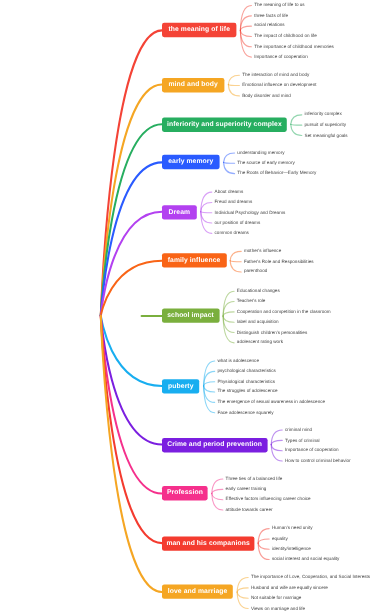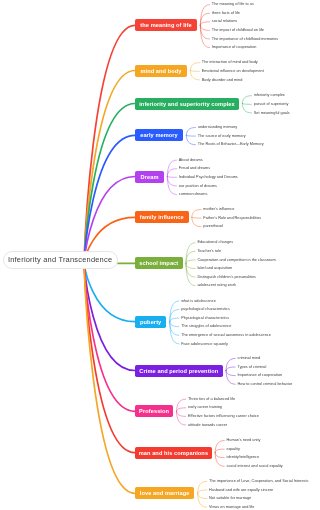--- a/index.html
+++ b/index.html
@@ -79,21 +79,20 @@
       <path d="M215.10000000000002,452.6 C215.40000000000003,445.09800000000007 217.70000000000002,440.50000000000006 224.3,440.50000000000006" stroke="#F43B2F" stroke-width="0.9" fill="none" stroke-linecap="round" opacity="0.5"></path>
       <path d="M215.10000000000002,452.6 C215.40000000000003,450.43000000000006 217.70000000000002,449.1000000000001 224.3,449.1000000000001" stroke="#F43B2F" stroke-width="0.9" fill="none" stroke-linecap="round" opacity="0.5"></path>
       <path d="M215.10000000000002,452.6 C215.40000000000003,455.76200000000006 217.70000000000002,457.70000000000005 224.3,457.70000000000005" stroke="#F43B2F" stroke-width="0.9" fill="none" stroke-linecap="round" opacity="0.5"></path>
       <path d="M215.10000000000002,452.6 C215.40000000000003,461.09400000000005 217.70000000000002,466.30000000000007 224.3,466.30000000000007" stroke="#F43B2F" stroke-width="0.9" fill="none" stroke-linecap="round" opacity="0.5"></path>
       <path d="M84,263 C84,263 91.65,493.4 135,493.4" stroke="#F5A623" stroke-width="1.7" fill="none" stroke-linecap="round"></path>
       <path d="M197.60000000000002,493.4 C197.90000000000003,485.898 200.20000000000002,481.3 206.8,481.3" stroke="#F5A623" stroke-width="0.9" fill="none" stroke-linecap="round" opacity="0.5"></path>
       <path d="M197.60000000000002,493.4 C197.90000000000003,491.23 200.20000000000002,489.90000000000003 206.8,489.90000000000003" stroke="#F5A623" stroke-width="0.9" fill="none" stroke-linecap="round" opacity="0.5"></path>
       <path d="M197.60000000000002,493.4 C197.90000000000003,496.562 200.20000000000002,498.5 206.8,498.5" stroke="#F5A623" stroke-width="0.9" fill="none" stroke-linecap="round" opacity="0.5"></path>
       <path d="M197.60000000000002,493.4 C197.90000000000003,501.894 200.20000000000002,507.1 206.8,507.1" stroke="#F5A623" stroke-width="0.9" fill="none" stroke-linecap="round" opacity="0.5"></path>
     </svg>
-  <div class="root-node">Inferiority and Transcendence</div>
   <div id="nodes">
       <div class="branch" style="left: 135px; top: 19.3px; width: 62px; background: rgb(244, 67, 54);">the meaning of life</div>
       <div class="leaf" style="left: 211.8px; top: 2.2px;">The meaning of life to us</div>
       <div class="leaf" style="left: 211.8px; top: 10.8px;">three facts of life</div>
       <div class="leaf" style="left: 211.8px; top: 19.4px;">social relations</div>
       <div class="leaf" style="left: 211.8px; top: 28px;">The impact of childhood on life</div>
       <div class="leaf" style="left: 211.8px; top: 36.6px;">The importance of childhood memories</div>
       <div class="leaf" style="left: 211.8px; top: 45.2px;">Importance of cooperation</div>
       <div class="branch" style="left: 135px; top: 64.5px; width: 52px; background: rgb(245, 166, 35);">mind and body</div>
       <div class="leaf" style="left: 201.8px; top: 60.3px;">The interaction of mind and body</div>

